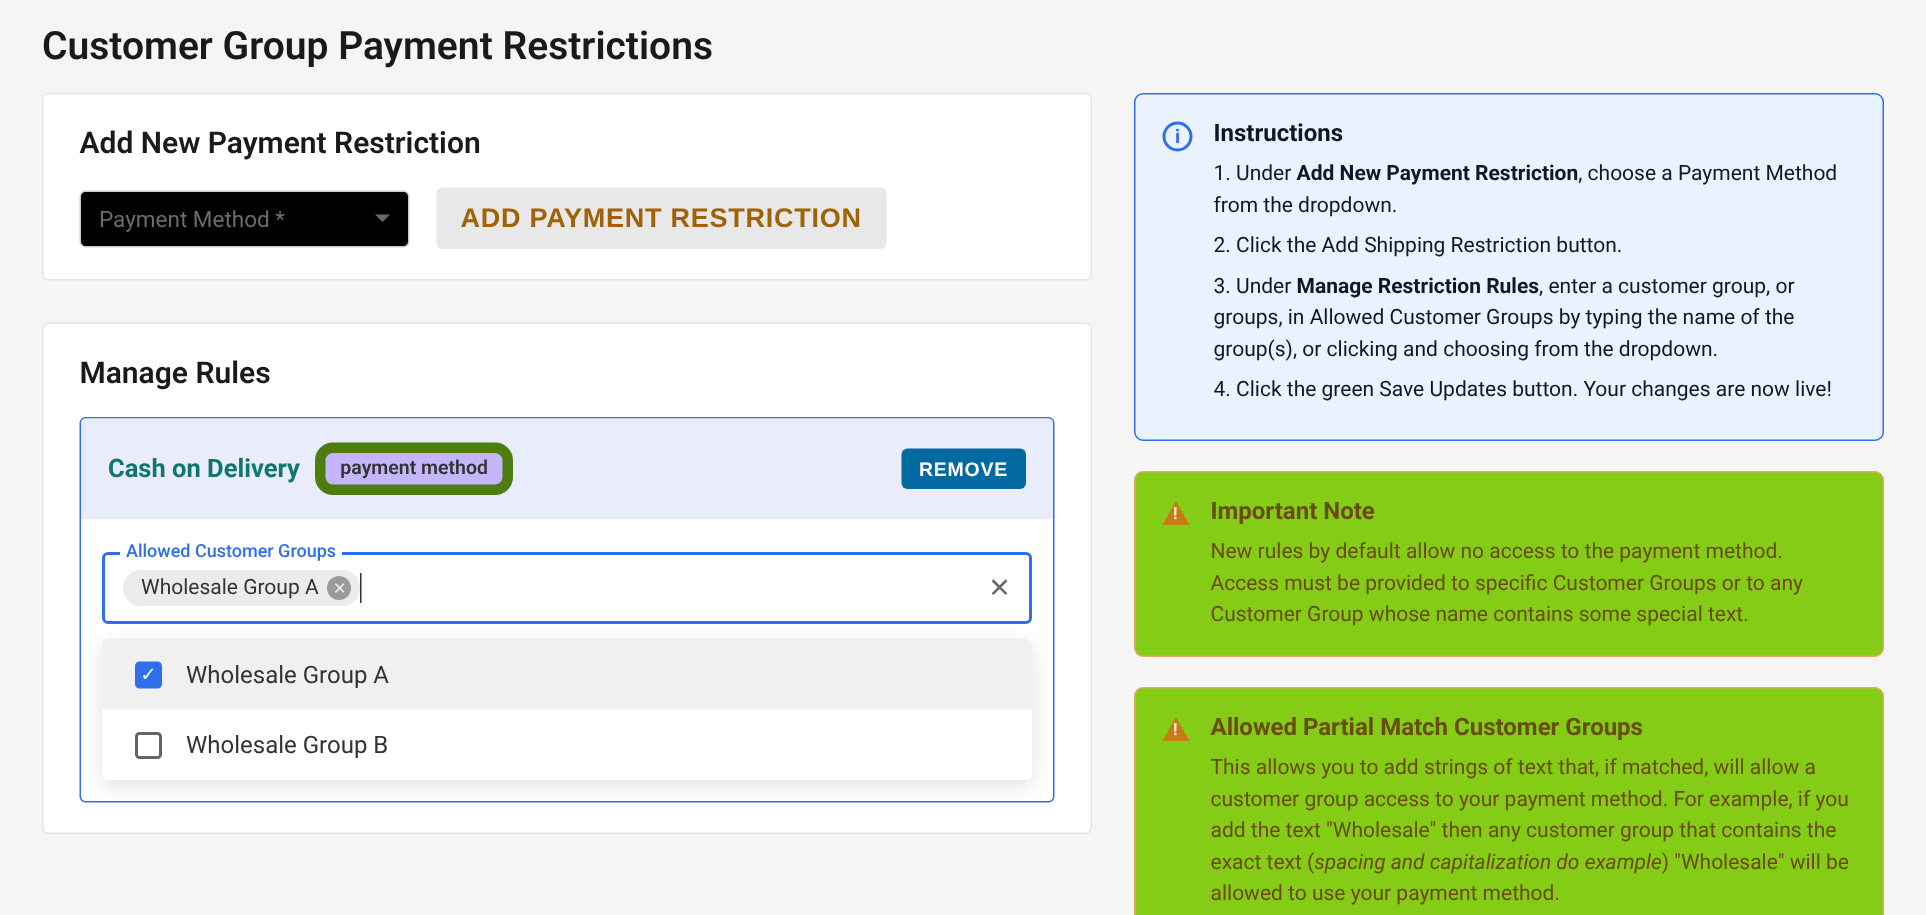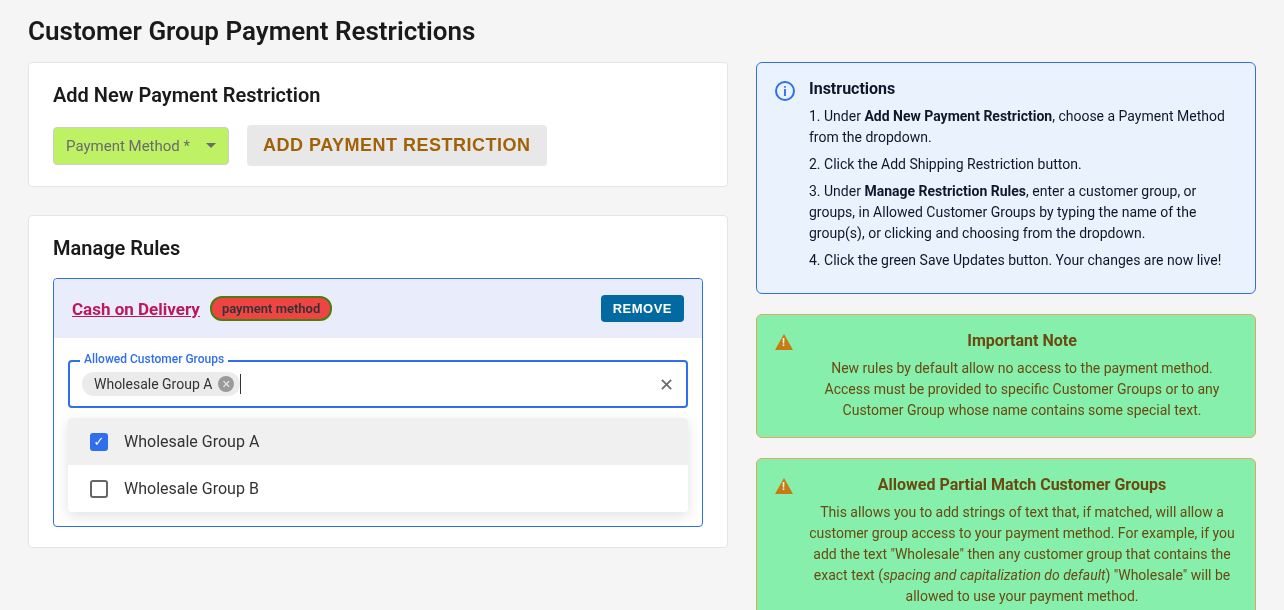--- a/index.html
+++ b/index.html
@@ -31,32 +31,32 @@
     padding: 20px 24px;
     margin-bottom: 28px;
   }
   .card h2 {
     font-size: 20px;
     font-weight: 600;
     margin-bottom: 18px;
   }
   .add-row { display: flex; gap: 18px; align-items: center; }
   .select {
-    width: 176px;
+    width: 220px;
     height: 38px;
     border: 1px solid #ccc;
     border-radius: 4px;
     padding: 1px 12px;
     display: flex;
     align-items: center;
     justify-content: space-between;
     color: #6b6b6b;
     font-size: 15px;
     cursor: pointer;
-    background: #bef264;
+    background: #000000;
   }
   .select .caret {
     width: 0; height: 0;
     border-left: 5px solid transparent;
     border-right: 5px solid transparent;
     border-top: 5px solid #6b6b6b;
   }
   .btn-disabled {
     background: #e8e8e8;
     color: #a16207;
@@ -77,28 +77,27 @@
     background: #e8ecfb;
     padding: 16px 18px;
     display: flex;
     align-items: center;
     justify-content: space-between;
     border-top-left-radius: 4px;
     border-top-right-radius: 4px;
   }
   .rule-header-left { display: flex; align-items: center; gap: 10px; }
   .rule-name {
-    color: #be185d;
+    color: #0f766e;
     font-weight: 700;
     font-size: 17px;
-    text-decoration: underline;
   }
   .badge {
-    background: #ef4444;
-    border: 2px solid #4d7c0f;
+    background: #c4b5fd;
+    border: 7px solid #4d7c0f;
     border-radius: 12px;
     padding: 3px 10px;
     font-size: 13px;
     color: #333;
     font-weight: 600;
   }
   .btn-remove {
     background: #0369a1;
     color: #fff;
     border: none;
@@ -195,21 +194,21 @@
   
   .panel {
     border: 1px solid;
     border-radius: 6px;
     padding: 16px 18px;
     margin-bottom: 20px;
     display: flex;
     gap: 14px;
   }
   .panel-blue  { border-color: #2f6fed; background: #eaf2fe; }
-  .panel-amber { border-color: #e0a860; background: #86efac; text-align: center; }
+  .panel-amber { border-color: #e0a860; background: #84cc16; }
   .panel .icon {
     width: 20px; height: 20px; flex-shrink: 0;
     border-radius: 50%;
     display: flex; align-items: center; justify-content: center;
     font-weight: 700; font-size: 13px;
     margin-top: 2px;
   }
   .panel-blue .icon { border: 2px solid #2f6fed; color: #2f6fed; }
   .panel-amber .icon-warn {
     width: 0; height: 0;
@@ -327,21 +326,21 @@
         <div class="panel-body">New rules by default allow no access to the payment method. Access must be provided to specific Customer Groups or to any Customer Group whose name contains some special text.</div>
       </div>
     </div>
 
     <div class="panel panel-amber">
       <span class="icon-warn"></span>
       <div>
         <div class="panel-title">Allowed Partial Match Customer Groups</div>
         <div class="panel-body">
           <p>
-            <span>This allows you to add strings of text that, if matched, will allow a customer group access to your payment method. For example, if you add the text "Wholesale" then any customer group that contains the exact text (</span><em>spacing and capitalization do default</em><span>) "Wholesale" will be allowed to use your payment method.</span>
+            <span>This allows you to add strings of text that, if matched, will allow a customer group access to your payment method. For example, if you add the text "Wholesale" then any customer group that contains the exact text (</span><em>spacing and capitalization do example</em><span>) "Wholesale" will be allowed to use your payment method.</span>
           </p>
 
         </div>
       </div>
     </div>
 
   </div>
 </div>
 
 </body></html>

